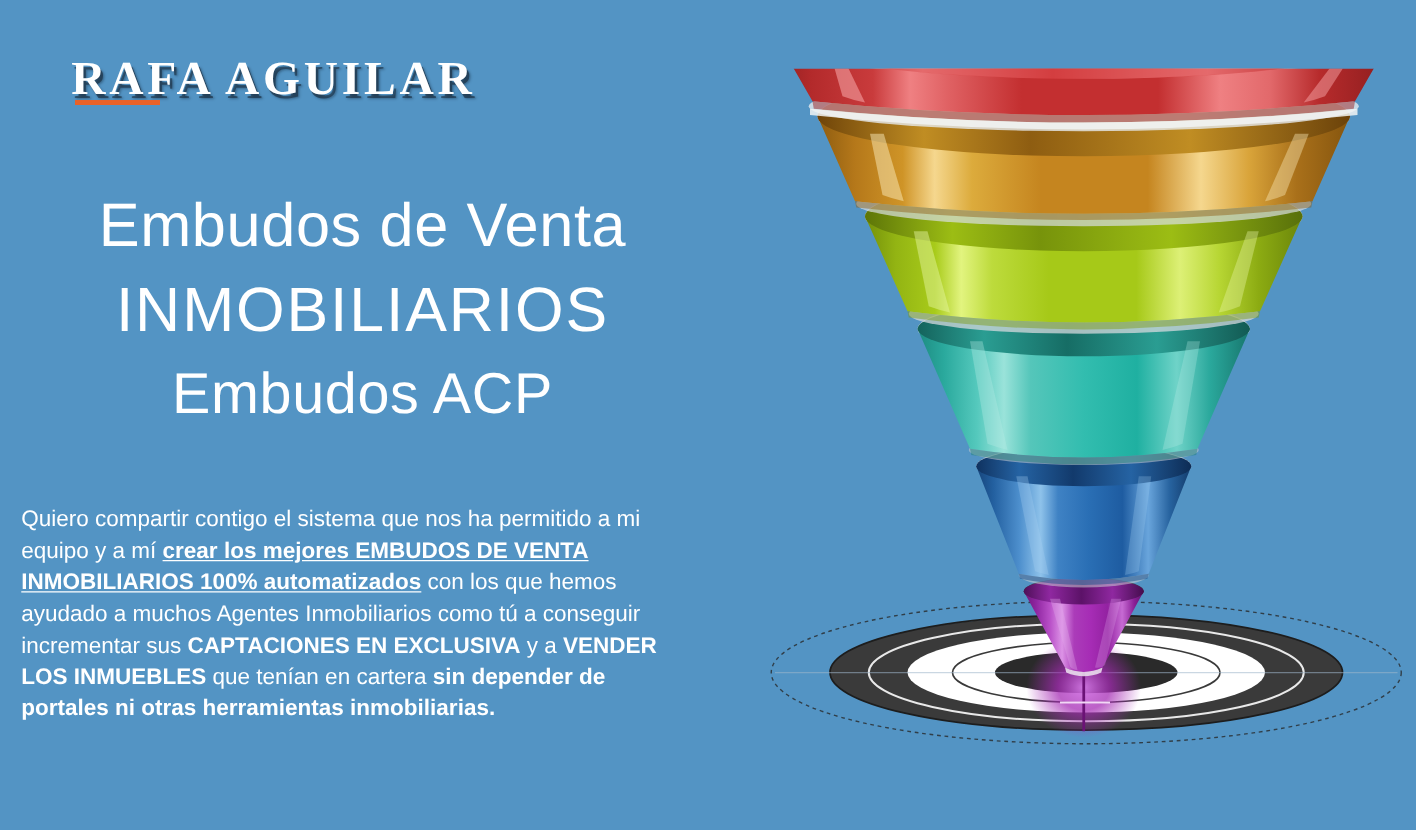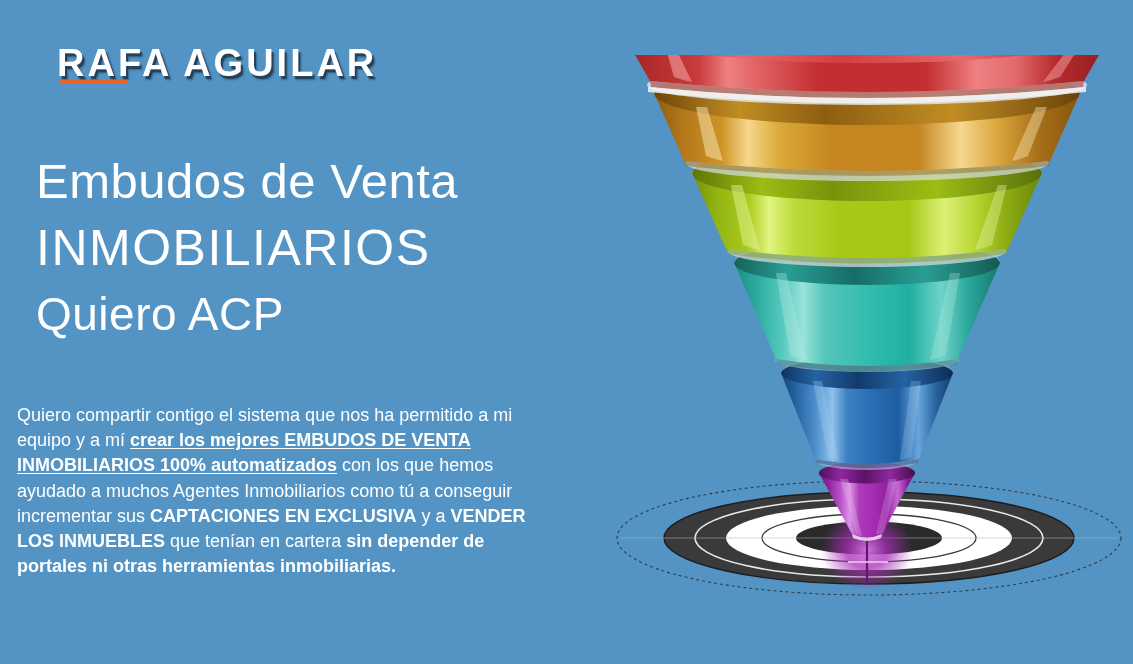--- a/index.html
+++ b/index.html
@@ -6,31 +6,31 @@
   body{
     width:1133px;height:664px;overflow:hidden;
     font-family:"Liberation Sans",sans-serif;
     background:#5394c4;
   }
   #stage{position:relative;width:1133px;height:664px;background:#5394c4;overflow:hidden;}
 
   
   #logo{position:absolute;left:57px;top:44px;}
   .logo-text{
-    font-family:Liberation Sans, sans-serif;
+    font-family:Liberation Serif, serif;
     font-size:38px;font-weight:700;letter-spacing:3px;
     color:#ffffff;line-height:38px;white-space:nowrap;
     text-shadow:2px 3px 0 rgba(20,35,50,.55), 3px 4px 2px rgba(10,20,35,.35);
   }
   #logo-underline{
     position:absolute;left:3px;top:36px;width:68px;height:4px;background:#e8622a;
   }
 
   
-  #headline{position:absolute;left:0;top:152px;width:580px;text-align:left;padding-left:36px;}
+  #headline{position:absolute;left:0;top:152px;width:580px;text-align:center;}
   .h-line1{
     font-size:49px;font-weight:300;color:#ffffff;letter-spacing:.5px;
     line-height:58px;white-space:nowrap;
   }
   .h-line2{
     font-size:50px;font-weight:300;color:#ffffff;letter-spacing:1.5px;
     line-height:76px;white-space:nowrap;
   }
   .h-line3{
     font-size:46px;font-weight:300;color:#ffffff;letter-spacing:.5px;
@@ -57,21 +57,21 @@
 <div id="stage">
 
   <div id="logo">
     <div class="logo-text">RAFA AGUILAR</div>
     <div id="logo-underline"></div>
   </div>
 
   <div id="headline">
     <div class="h-line1">Embudos de Venta</div>
     <div class="h-line2">INMOBILIARIOS</div>
-    <div class="h-line3">Quiero ACP</div>
+    <div class="h-line3">Embudos ACP</div>
   </div>
 
   <p id="paragraph"><span>Quiero compartir contigo el sistema que nos ha permitido a mi equipo y a mí </span><span class="bu">crear los mejores EMBUDOS DE VENTA INMOBILIARIOS 100% automatizados</span><span> con los que hemos ayudado a muchos Agentes Inmobiliarios como tú a conseguir incrementar sus </span><b>CAPTACIONES EN EXCLUSIVA</b><span> y a </span><b>VENDER LOS INMUEBLES</b><span> que tenían en cartera </span><b>sin depender de portales ni otras herramientas inmobiliarias.</b></p>
 
   <div id="funnel-wrap">
     <svg id="funnel-svg" viewBox="0 0 533 560" xmlns="http://www.w3.org/2000/svg">
       <defs>
 
         <linearGradient id="gRed" x1="0" y1="0" x2="1" y2="0">
           <stop offset="0%" stop-color="#8f1f20"></stop>

